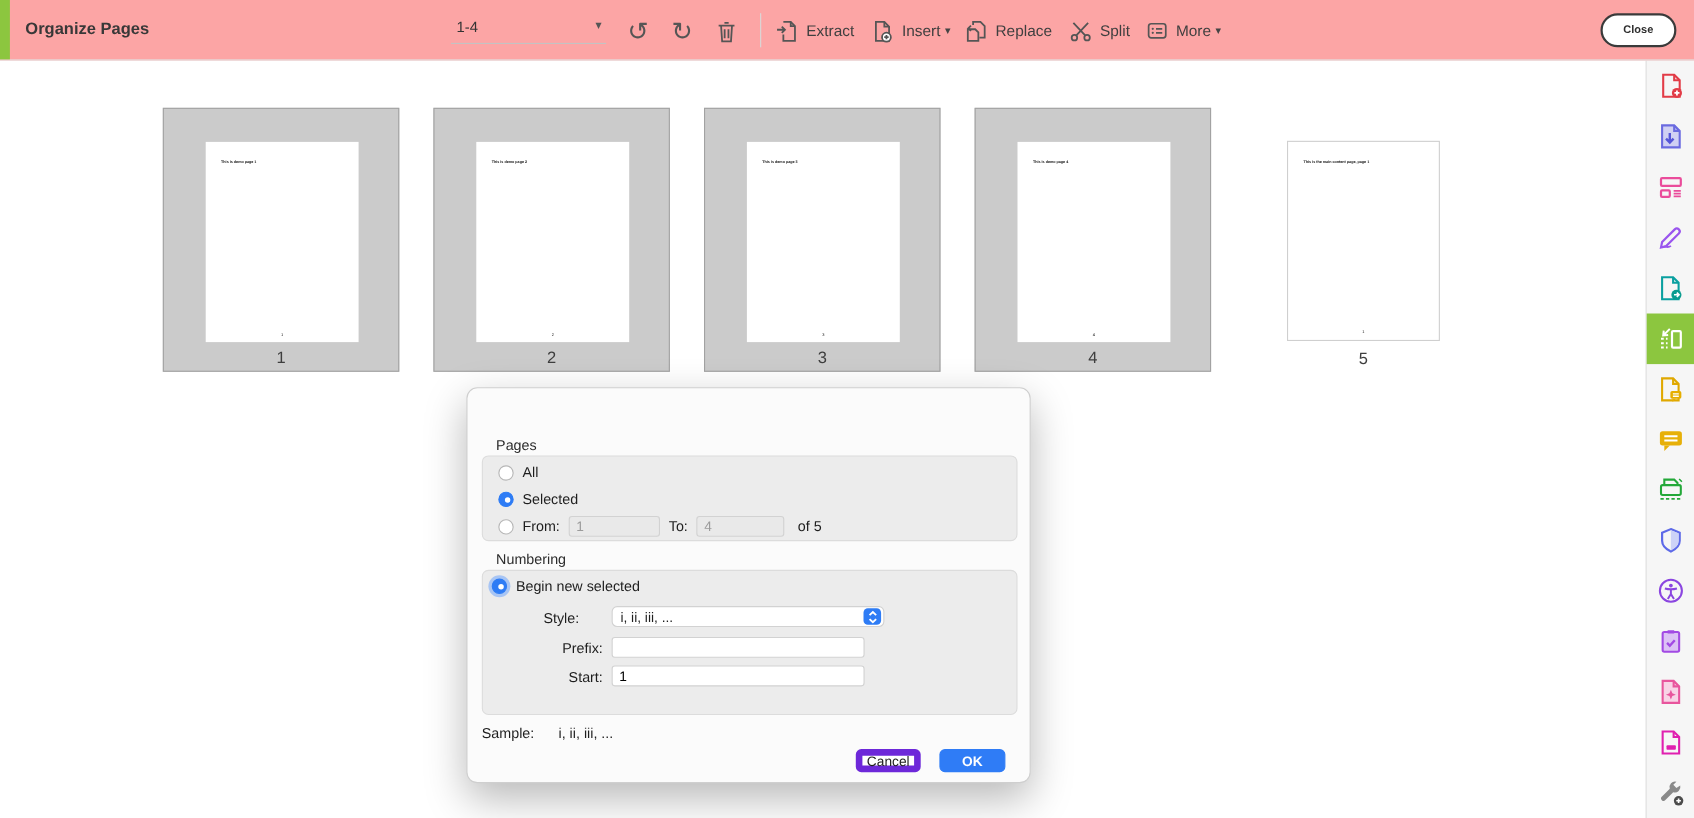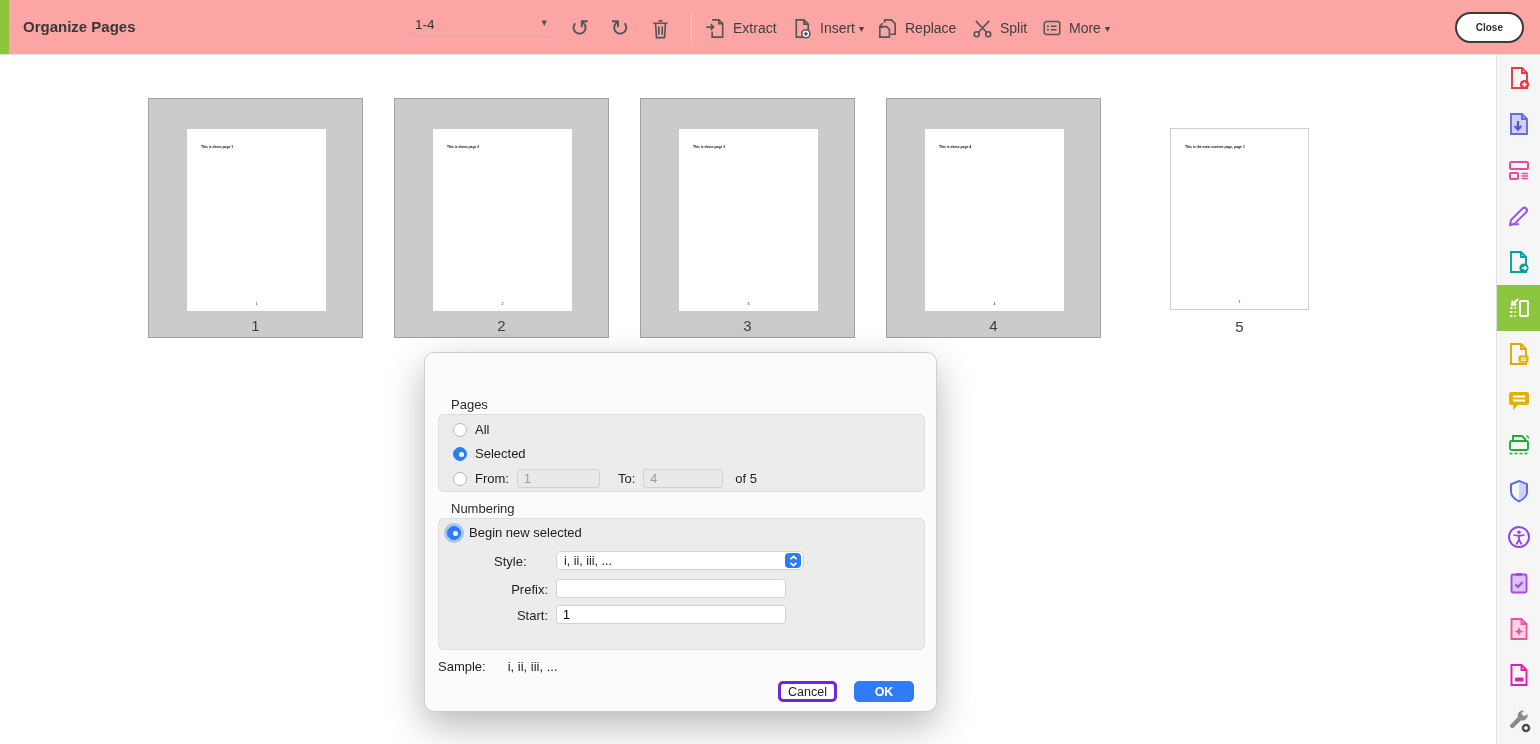--- a/index.html
+++ b/index.html
@@ -71,21 +71,21 @@
   .fld-label { font-size:13px; color:#1e1e1e; }
   .style-select { position:absolute; display:flex; align-items:center; background:#fff;
     border:1px solid #d2d2d2; border-radius:5px; height:19px; cursor:pointer; }
   .style-select .sel-val { flex:1; font-size:12.5px; color:#1e1e1e; padding-left:7px; }
   .stepper { width:16px; height:15px; margin-right:2px; background:#2e7cf5; border-radius:4px;
     display:flex; flex-direction:column; align-items:center; justify-content:center; gap:1px; }
   .sample-row { position:absolute; left:13px; top:306px; display:flex; gap:22px;
     font-size:13px; color:#1e1e1e; }
   .dlg-btn { position:absolute; top:328px; height:21px; border-radius:5px; font-size:12.5px;
     display:flex; align-items:center; justify-content:center; cursor:pointer; }
-  .btn-cancel { left:353px; width:59px; background:#fff; border:3px solid #6d28d9; color:#1e1e1e; }
+  .btn-cancel { left:353px; width:59px; background:#fff; border:6px solid #6d28d9; color:#1e1e1e; }
   .btn-ok { left:429px; width:60px; background:#2f7cf6; border:1px solid #2f7cf6;
     color:#fff; font-weight:bold; }
 </style>
 </head>
 <body>
 
 <div class="toolbar">
   <div class="accent-bar"></div>
   <div class="tb-title">Organize Pages</div>
 
@@ -348,21 +348,21 @@
 
   <div class="radio-row" style="left:28px; top:93px">
     <span class="radio checked"></span>
     <span>Selected</span>
   </div>
 
   <div class="radio-row" style="left:28px; top:116px">
     <span class="radio"></span>
     <span class="fld-label">From:</span>
     <input class="mini-input" style="width: 83px;" disabled="" value="1">
-    <span class="fld-label" style="margin-left:10px">To:</span>
+    <span class="fld-label" style="">To:</span>
     <input class="mini-input" style="width: 80px;" disabled="" value="4">
     <span class="fld-label" style="margin-left:4px">of 5</span>
   </div>
 
   <div class="sec-label" style="left:26px; top:148px">Numbering</div>
   <div class="group-box" style="top:165px; height:132px"></div>
 
   <div class="radio-row" style="left:22px; top:172px">
     <span class="radio checked focus-ring"></span>
     <span>Begin new selected</span>

